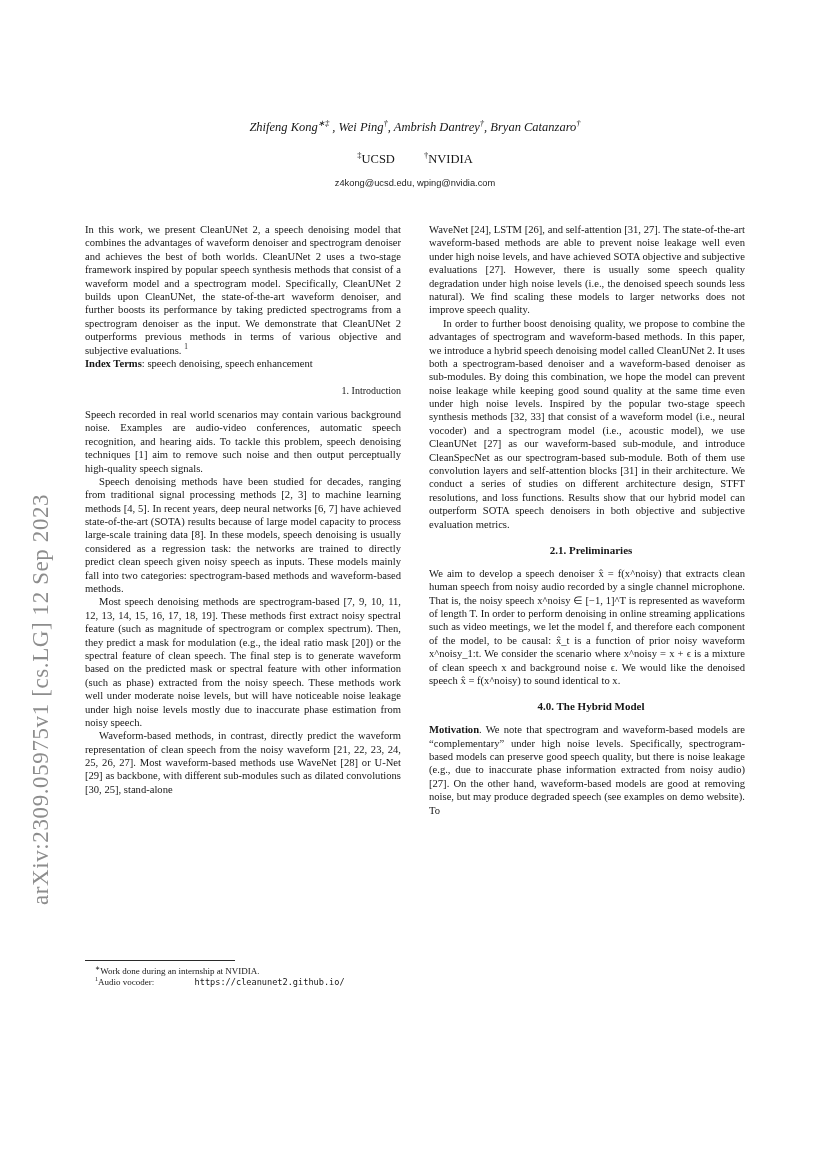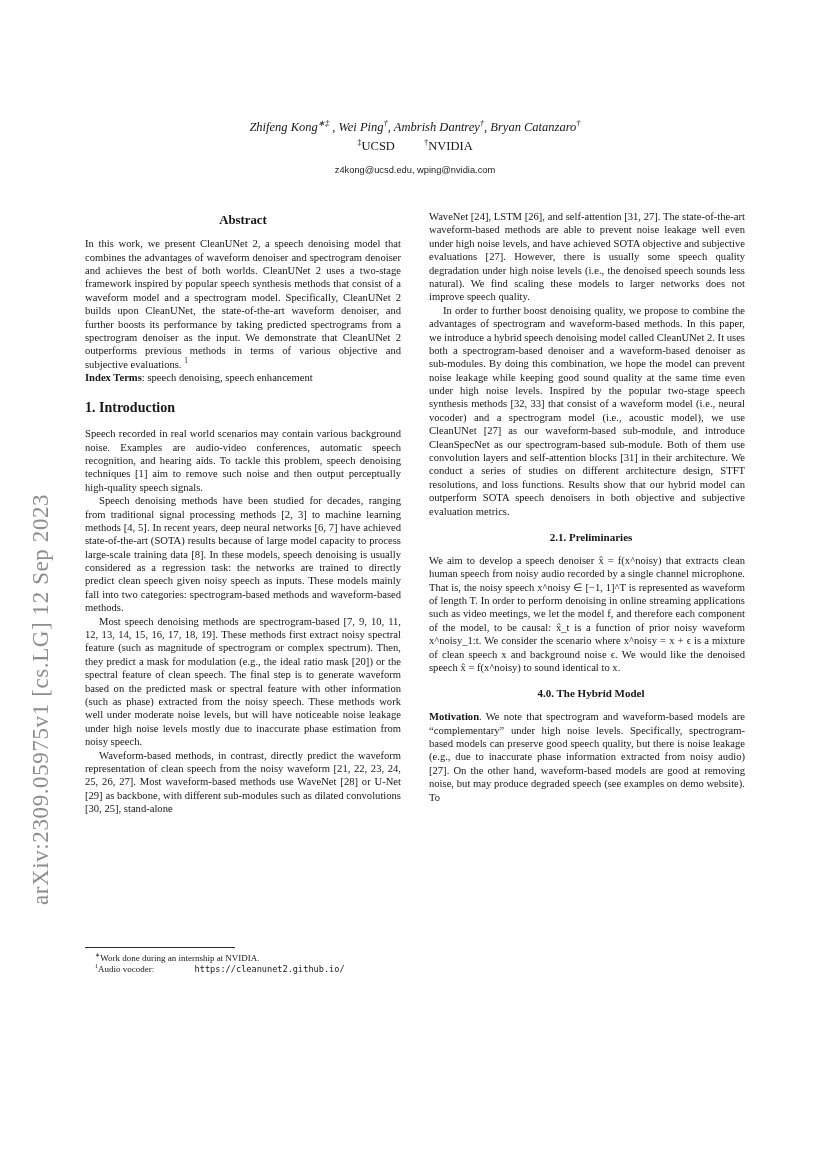--- a/index.html
+++ b/index.html
@@ -31,21 +31,21 @@
     left: 85px; top: 0;
     width: 660px;
   }
   .title-block { margin-top: 120px; text-align: center; }
   .title {
     font-size: 17.5px; font-weight: bold; line-height: 1.32;
     color: #111111;
   }
   .authors { margin-top: 38px; font-style: italic; font-size: 12.5px; }
   .authors sup, .affils sup, sup { font-size: 68%; vertical-align: super; line-height: 0; }
-  .affils { margin-top: 4px; font-size: 12.5px; }
+  .affils { margin-top: 17px; font-size: 12.5px; }
   .affil { margin: 0 13px; }
   .emails {
     margin-top: 11px;
     font-family: Liberation Sans, sans-serif;
     font-size: 9.3px; color: #232323;
   }
   .columns {
     margin-top: 35px;
     display: flex;
     gap: 28px;
@@ -60,21 +60,21 @@
     flex-direction: column;
   }
   .column p { margin: 0; text-indent: 14px; }
   .column p.noindent { text-indent: 0; }
   .abstract-heading {
     text-align: center; font-size: 12.8px; font-weight: bold;
     margin: 2px 0 9px 0;
   }
   .index-terms { margin-top: 1px; }
   .section-heading {
-    text-align: left; font-size: 14px; font-weight: bold;
+    text-align: right; font-size: 10px; font-weight: normal;
     margin: 15px 0 10px 0;
   }
   .subsection-heading {
     text-align: center; font-size: 11px; font-weight: bold;
     margin: 13px 0 9px 8px;
   }
   h2, h3 { padding: 0; }
   .footnote-block { margin-top: auto; }
   .footnote-rule {
     width: 150px; height: 0;
@@ -113,21 +113,20 @@
         <span class="affil"><sup>‡</sup><span>UCSD</span></span>
         <span class="affil"><sup>†</sup><span>NVIDIA</span></span>
       </div>
 
       <div class="emails">z4kong@ucsd.edu, wping@nvidia.com</div>
     </div>
 
     <div class="columns">
 
       <div class="column">
-        <h3 class="abstract-heading">Abstract</h3>
 
         <p class="noindent"><span>In this work, we present CleanUNet 2, a speech denoising model that combines the advantages of waveform denoiser and spectrogram denoiser and achieves the best of both worlds. CleanUNet 2 uses a two-stage framework inspired by popular speech synthesis methods that consist of a waveform model and a spectrogram model. Specifically, CleanUNet 2 builds upon CleanUNet, the state-of-the-art waveform denoiser, and further boosts its performance by taking predicted spectrograms from a spectrogram denoiser as the input. We demonstrate that CleanUNet 2 outperforms previous methods in terms of various objective and subjective evaluations. </span><sup>1</sup></p>
 
         <p class="noindent index-terms"><span class="bold">Index Terms</span><span>: speech denoising, speech enhancement</span></p>
 
         <h2 class="section-heading">1.  Introduction</h2>
 
         <p class="noindent">Speech recorded in real world scenarios may contain various background noise. Examples are audio-video conferences, automatic speech recognition, and hearing aids. To tackle this problem, speech denoising techniques [1] aim to remove such noise and then output perceptually high-quality speech signals.</p>
         <p>Speech denoising methods have been studied for decades, ranging from traditional signal processing methods [2, 3] to machine learning methods [4, 5]. In recent years, deep neural networks [6, 7] have achieved state-of-the-art (SOTA) results because of large model capacity to process large-scale training data [8]. In these models, speech denoising is usually considered as a regression task: the networks are trained to directly predict clean speech given noisy speech as inputs. These models mainly fall into two categories: spectrogram-based methods and waveform-based methods.</p>
         <p>Most speech denoising methods are spectrogram-based [7, 9, 10, 11, 12, 13, 14, 15, 16, 17, 18, 19]. These methods first extract noisy spectral feature (such as magnitude of spectrogram or complex spectrum). Then, they predict a mask for modulation (e.g., the ideal ratio mask [20]) or the spectral feature of clean speech. The final step is to generate waveform based on the predicted mask or spectral feature with other information (such as phase) extracted from the noisy speech. These methods work well under moderate noise levels, but will have noticeable noise leakage under high noise levels mostly due to inaccurate phase estimation from noisy speech.</p>

